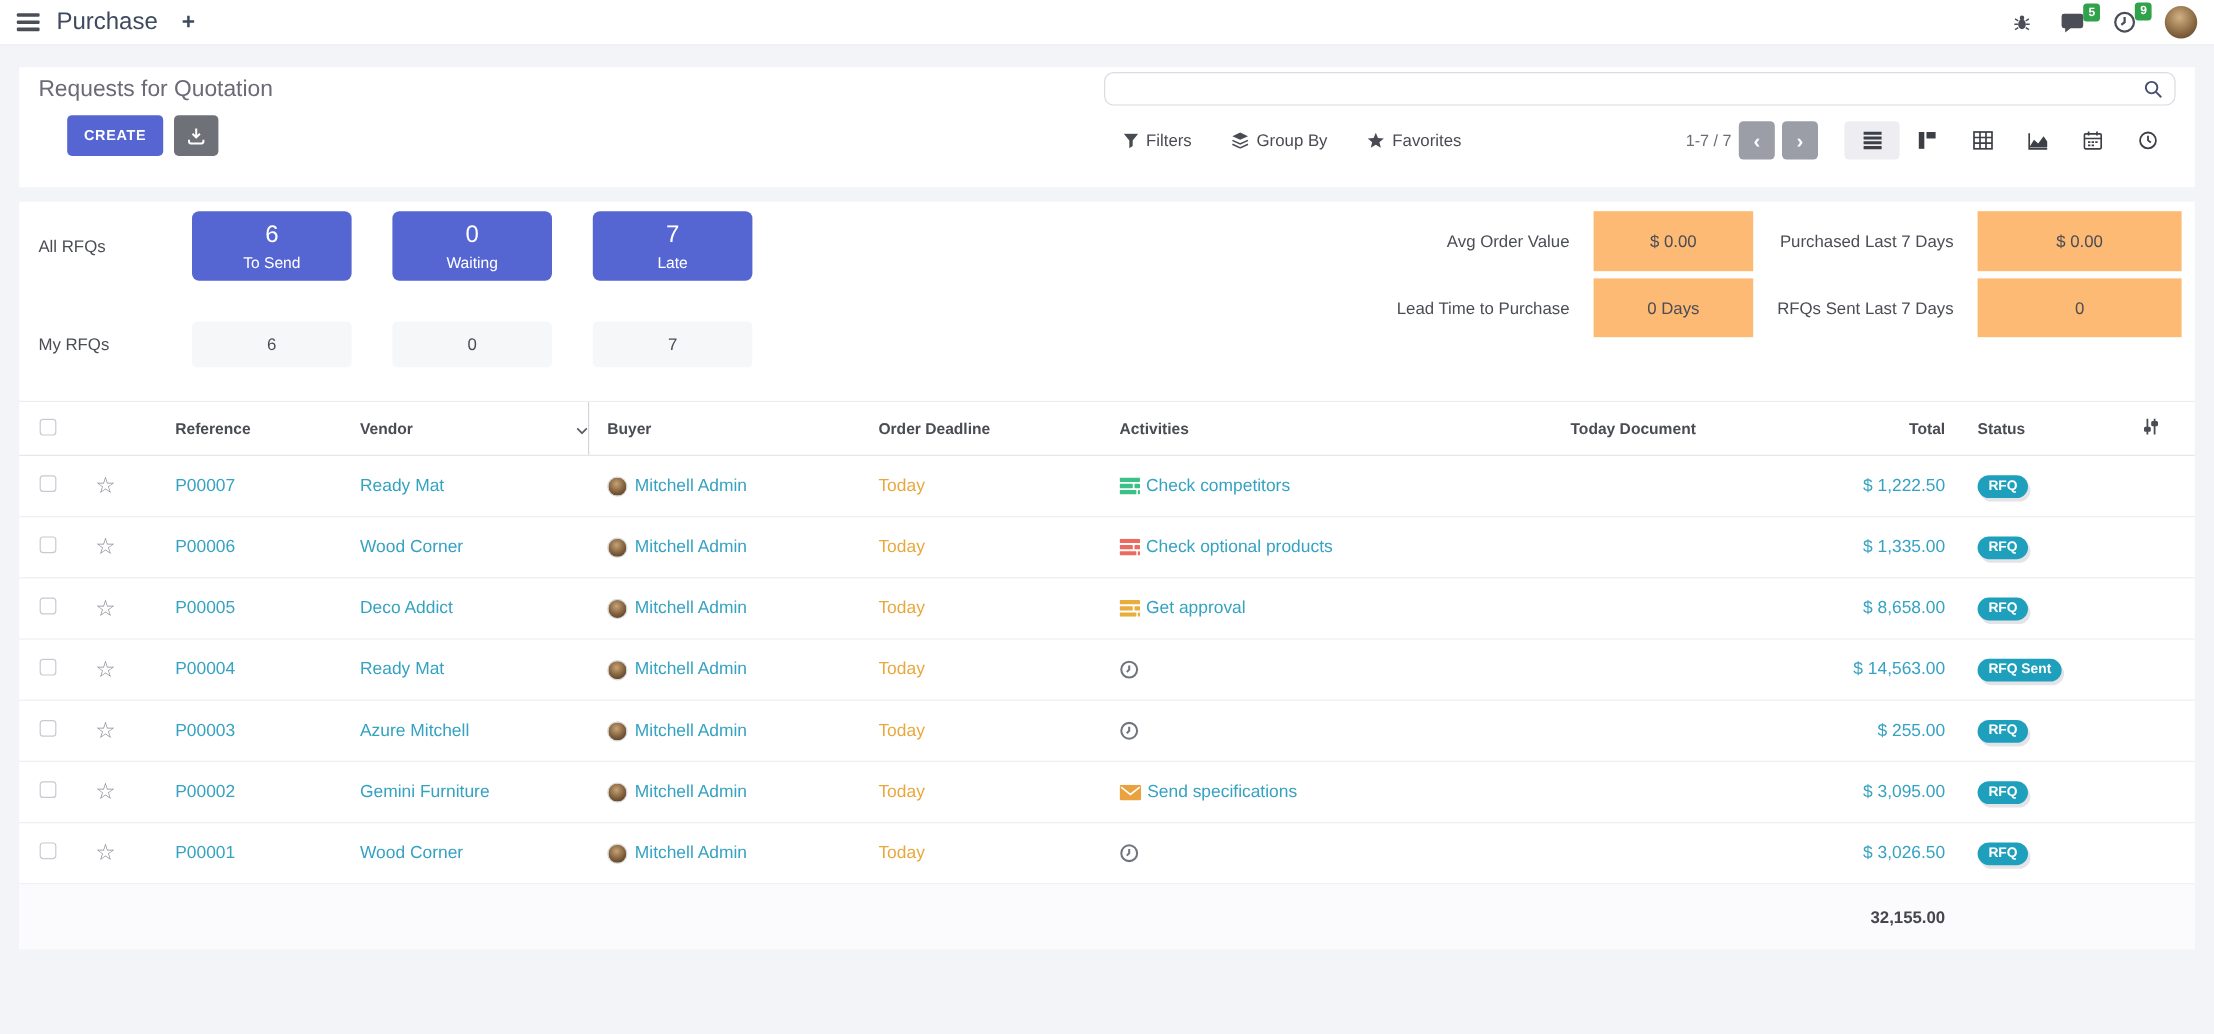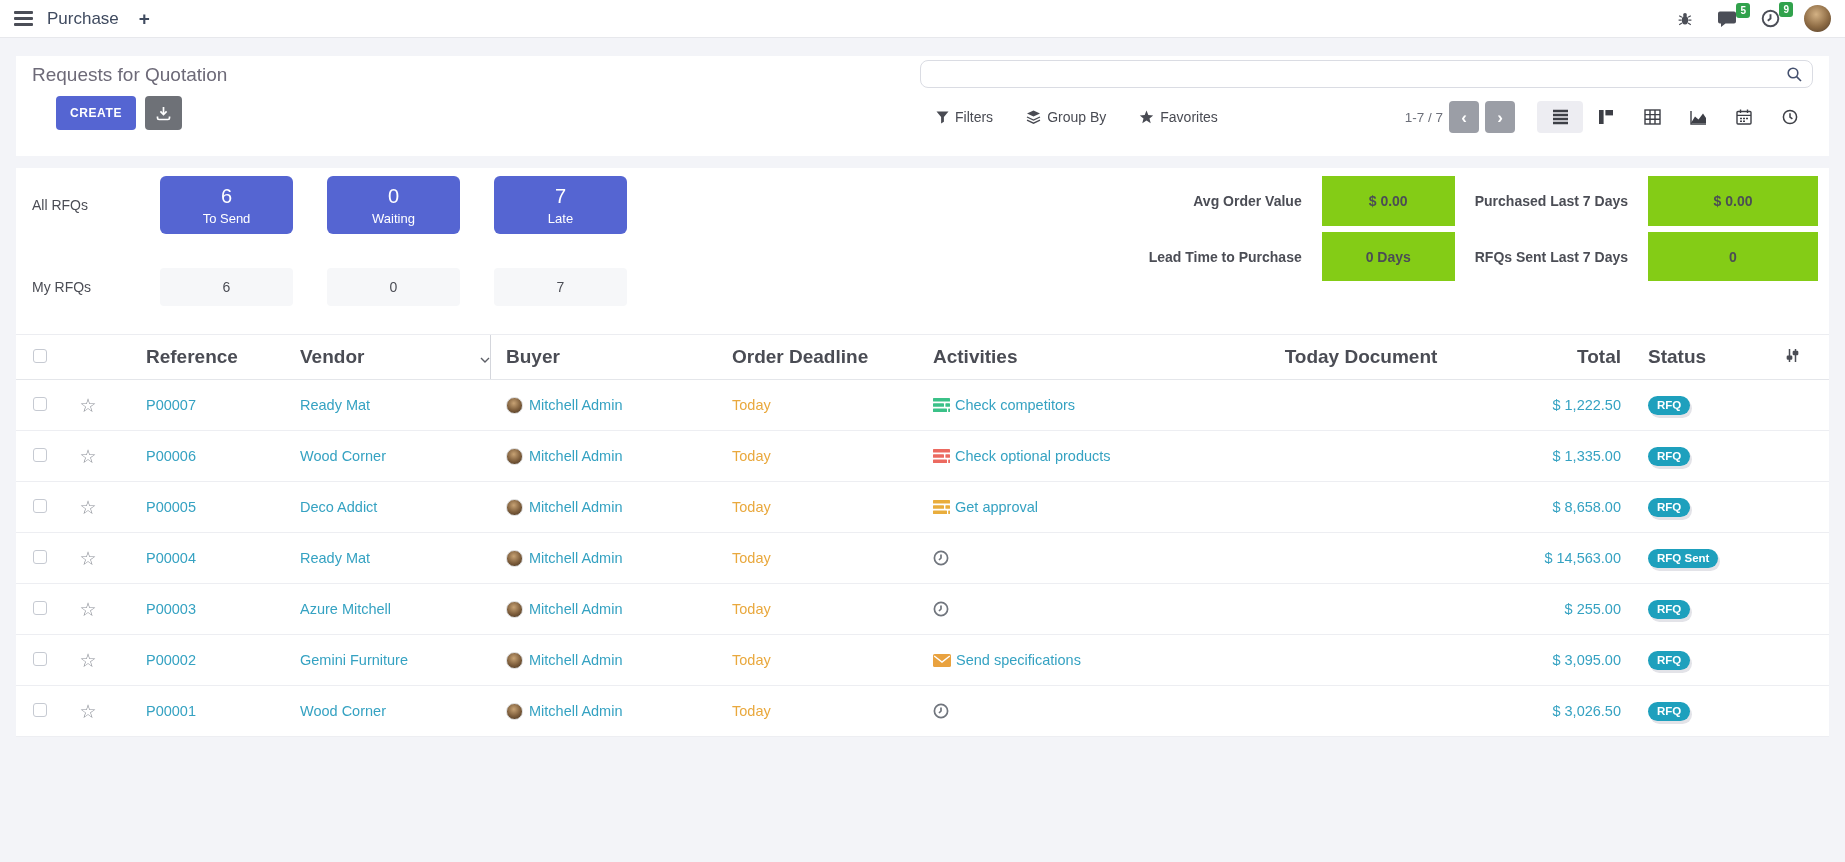--- a/index.html
+++ b/index.html
@@ -5,21 +5,21 @@
   * { box-sizing: border-box; margin: 0; padding: 0; }
   html,body { width:1845px; height:862px; overflow:hidden; }
   body { background:#f3f4f8; font-family:"Liberation Sans", sans-serif; color:#4b4d55; }
 
   
   .navbar { height:38px; background:#fff; border-bottom:1px solid #e7e8ec;
             display:flex; align-items:center; padding:0 14px; }
   .nav-left { display:flex; align-items:center; gap:14px; }
   .hamburger { display:flex; flex-direction:column; gap:3px; cursor:pointer; }
   .hamburger i { display:block; width:19px; height:3px; background:#4b4e57; border-radius:1px; }
-  .app-name { font-size:17px; color:#3f4a5f; font-weight:500; cursor:pointer; }
+  .app-name { font-size:20px; color:#3f4a5f; font-weight:500; cursor:pointer; }
   .plus { font-size:19px; font-weight:700; color:#3f4a5f; cursor:pointer; line-height:1; margin-left:6px;}
   .nav-right { margin-left:auto; display:flex; align-items:center; gap:24px; }
   .nav-ic { position:relative; color:#4b4e57; display:flex; align-items:center; cursor:pointer; }
   .nav-badge { position:absolute; top:-7px; right:-13px; background:var(--badge-green,#31A24C);
                color:#fff; font-size:10px; font-weight:700; padding:1px 4px; border-radius:3px; line-height:1.3; }
   .avatar { width:27px; height:27px; border-radius:50%;
             background:radial-gradient(circle at 45% 35%, #d3b184, #8d6b44 55%, #4e3a28); }
 
   
   .control-panel { position:relative; margin:18px 16px 0; background:#fff; height:100px; padding:6px 16px; }
@@ -54,30 +54,30 @@
   .dash-left { display:grid; grid-template-columns:94px 133px 133px 133px;
                grid-template-rows:58px 38px; column-gap:4px; row-gap:10px;gap:34px; }
   .dash-label { display:flex; align-items:center; font-size:14px; color:#4b4d55; }
   .kpi-card { background:var(--primary,#5061D4); border-radius:6px; color:#fff; display:flex;
               flex-direction:column; align-items:center; justify-content:center; gap:3px; cursor:pointer; }
   .kpi-card .v { font-size:20px; }
   .kpi-card .l { font-size:13px; }
   .kpi-sub { background:#f6f7f9; border-radius:4px; display:flex; align-items:center; justify-content:center;
              font-size:14px; color:#4b4d55; cursor:pointer; }
   .dash-right { margin-left:auto; display:grid; grid-template-columns:auto 133px auto 170px;
-                grid-template-rows:50px 49px; column-gap:20px; row-gap:6px; align-items:center;font-weight:bold; }
+                grid-template-rows:50px 49px; column-gap:20px; row-gap:6px; align-items:center; }
   .stat-label { font-size:14px; color:#4b4d55; text-align:right; }
-  .stat-value { background:#84cc16; height:100%; display:flex; align-items:center; justify-content:center;
+  .stat-value { background:#fdba74; height:100%; display:flex; align-items:center; justify-content:center;
                 font-size:14px; color:#4b4d55; }
 
   
   .table { margin-top:28px; --cols:44px 56px 170px 205px 230px 205px 320px 230px 165px 115px 1fr; }
   .thead, .trow, .tfoot { display:grid; grid-template-columns:var(--cols); align-items:center; }
   .thead { height:46px; border-top:1px solid #ecedf1; border-bottom:1px solid #e4e6ea;
-           font-size:19px; font-weight:700; color:#4a4c54; }
+           font-size:13px; font-weight:700; color:#4a4c54; }
   .th { cursor:pointer; }
   .trow { height:51px; border-bottom:1px solid #edeef2; font-size:14.5px; cursor:pointer; }
   .tfoot { height:54px; background:#fbfbfd; }
   .c-check { padding-left:17px; }
   .checkbox { display:inline-block; width:14px; height:14px; border:1px solid #c6cad2; border-radius:3px;
               background:#fff; cursor:pointer; }
   .c-star { text-align:center; }
   .star { font-size:19px; color:#8a8e96; cursor:pointer; }
   .c-ref { padding-left:30px; }
   .c-vendor { padding-left:14px; }
@@ -485,14 +485,27 @@
       </span>
       <a class="link"></a>
     </div>
     <div class="c-source"></div>
     <div class="c-total"><span class="amount">$ 3,026.50</span></div>
     <div class="c-status"><span class="badge-rfq">RFQ</span></div>
     <div class="c-gear"></div>
   </div>
 </div>
 
+    <div class="tfoot">
+      <div></div>
+        <div></div>
+        <div></div>
+        <div></div>
+        <div></div>
+        <div></div>
+        <div></div>
+        <div></div>
+      <div class="c-total foot-total">32,155.00</div>
+      <div></div>
+        <div></div>
+    </div>
   </div>
 </main>
 
 </body></html>

